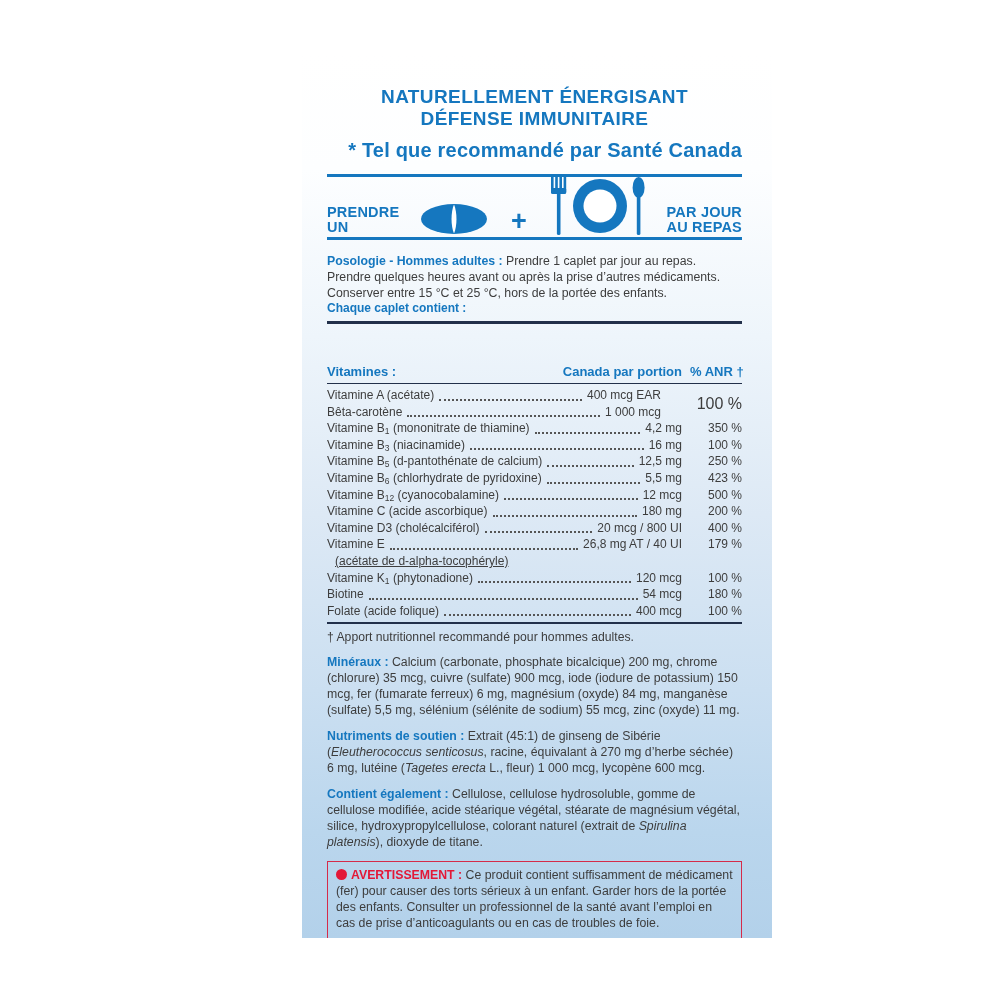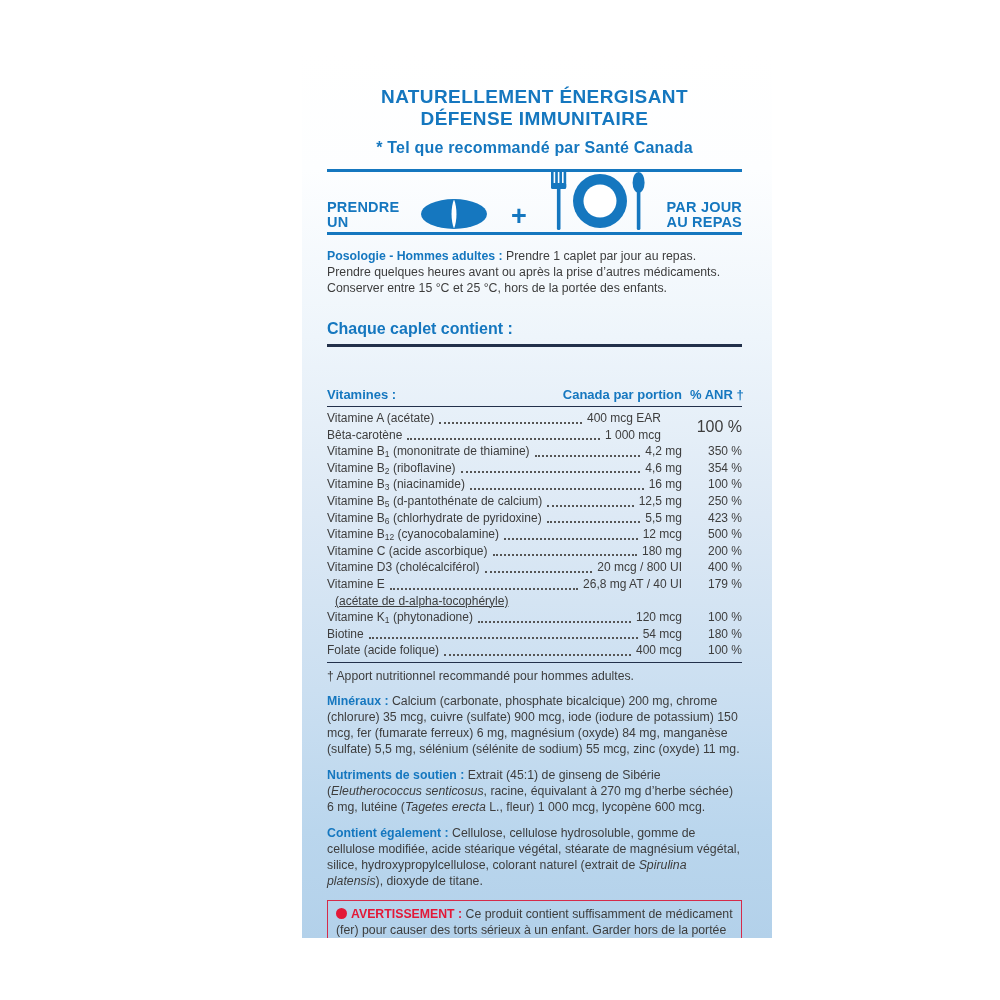--- a/index.html
+++ b/index.html
@@ -14,29 +14,29 @@
   body{
     width:1000px;height:1000px;background:#ffffff;position:relative;
     font-family:"Liberation Sans", sans-serif;color:var(--dark);
   }
   .panel{
     position:absolute;left:302px;top:54px;width:470px;height:884px;overflow:hidden;
     background:linear-gradient(180deg,#ffffff 0%,#fdfeff 13%,#eef5fb 32%,#dde9f5 52%,#cbdff1 72%,#bad6ed 88%,#b3d1ea 100%);
   }
   .inner{padding:32px 30px 0 25px;}
   .title{color:var(--blue);font-weight:bold;font-size:19px;line-height:22px;text-align:center;letter-spacing:.4px;}
-  .subtitle{margin-top:9px;text-align:center;color:var(--blue);font-weight:bold;font-size:16px;letter-spacing:.2px;}
+  .subtitle{margin-top:9px;text-align:right;color:var(--blue);font-weight:bold;font-size:20px;letter-spacing:.2px;}
   .rule{height:3px;background:var(--blue);}
   .rule-top{margin-top:12px;}
   .band{display:flex;align-items:flex-end;justify-content:space-between;height:60px;padding:2px 0;}
   .band-label{color:var(--blue);font-weight:bold;font-size:14.5px;line-height:15px;letter-spacing:.2px;}
   .plus{color:var(--blue);font-weight:bold;font-size:27px;line-height:27px;padding:0 2px;}
   .posologie{margin-top:13px;font-size:12.3px;line-height:16px;}
   .blue-label{color:var(--blue);font-weight:bold;}
-  .contains{margin-top:24px;font-size:16px;}
+  .contains{margin-top:0;font-size:12px;}
   .thead-rule-top{height:2.5px;background:var(--rule);margin-top:6px;}
   .thead{display:flex;align-items:center;padding:4px 0 4px;font-size:13px;font-weight:bold;color:var(--blue);margin-top:36px;}
   .thead .c1{flex:1;}
   .thead .c3{width:52px;margin-left:8px;text-align:left;white-space:nowrap;}
   .thead-rule-bot{height:1.5px;background:var(--rule);}
   .vrows{padding-top:3px;}
   .vrow{display:flex;font-size:12px;line-height:16.6px;}
   .vname{white-space:nowrap;}
   .leader{flex:1;border-bottom:2px dotted #555;margin:0 5px 3px;align-self:flex-end;min-width:8px;}
   .vamt{white-space:nowrap;}
@@ -137,26 +137,20 @@
           </div>
           <span class="vpct vgpct">100 %</span>
         </div>
         <div class="vrow">
           <span class="vname">Vitamine B<sub>1</sub> (mononitrate de thiamine)</span>
           <span class="leader"></span>
           <span class="vamt">4,2 mg</span>
           <span class="vpct">350 %</span>
         </div>
         <div class="vrow">
-          <span class="vname">Vitamine B<sub>2</sub> (riboflavine)</span>
-          <span class="leader"></span>
-          <span class="vamt">4,6 mg</span>
-          <span class="vpct">354 %</span>
-        </div>
-        <div class="vrow">
           <span class="vname">Vitamine B<sub>3</sub> (niacinamide)</span>
           <span class="leader"></span>
           <span class="vamt">16 mg</span>
           <span class="vpct">100 %</span>
         </div>
         <div class="vrow">
           <span class="vname">Vitamine B<sub>5</sub> (d-pantothénate de calcium)</span>
           <span class="leader"></span>
           <span class="vamt">12,5 mg</span>
           <span class="vpct">250 %</span>

